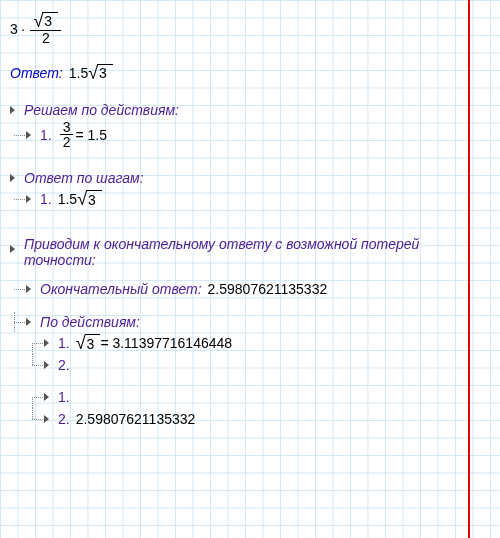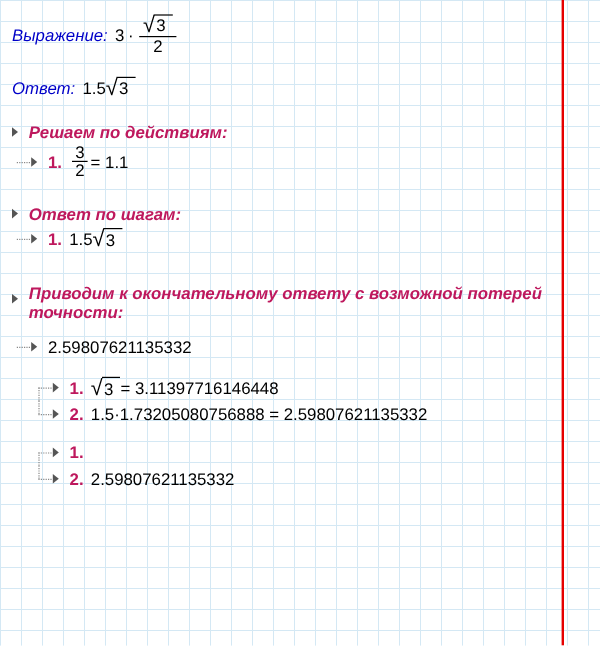--- a/index.html
+++ b/index.html
@@ -21,21 +21,21 @@
     .margin-line {
       position: absolute;
       top: 0;
       right: 30px;
       width: 2px;
       height: 100%;
       background: #e60000;
     }
     .content { padding: 12px 10px 10px 10px; }
     .row { display: flex; align-items: center; flex-wrap: wrap; margin-bottom: 6px; }
-    .blue { color: #be185d; font-weight: bold; }
+    .blue { color: #4c1d95; }
     .label { color: #0000c8; margin-right: 6px; }
     .frac {
       display: inline-flex;
       flex-direction: column;
       align-items: center;
       vertical-align: middle;
       font-style: normal;
       line-height: 1.05;
       margin: 0 2px;
     }
@@ -119,21 +119,20 @@
     .gap { height: 8px; }
   </style>
 </head>
 <body>
 
 <div class="margin-line"></div>
 
 <div class="content">
 
   <div class="row group">
-    <span class="label">Выражение:</span>
     <span class="math">3</span>
     <span class="dot">·</span>
     <span class="frac">
       <span class="num">
         <span class="sqrt">
           <span class="radical">√</span>
           <span class="radicand">3</span>
         </span>
       </span>
       <span class="den">2</span>
@@ -156,21 +155,21 @@
     </div>
     <div class="tree-item only">
       <span class="vline"></span>
         <span class="hline"></span>
       <span class="marker"></span>
       <span class="blue math" style="margin-right:6px">1.</span>
       <span class="frac">
         <span class="num">3</span>
         <span class="den">2</span>
       </span>
-      <span class="math"> = 1.1</span>
+      <span class="math"> = 1.5</span>
     </div>
   </div>
 
   <div class="group">
     <div class="header-item">
       <span class="marker-h"></span>
       <span class="blue">Ответ по шагам:</span>
     </div>
     <div class="tree-item only">
       <span class="vline"></span>
@@ -192,44 +191,50 @@
       <span class="marker-h" style="top:9px;transform:none"></span>
       <span class="blue" style="max-width:430px">Приводим к окончательному ответу с возможной потерей точности:</span>
     </div>
 
     <div style="height:10px"></div>
 
     <div class="tree-item only">
       <span class="vline"></span>
         <span class="hline"></span>
       <span class="marker"></span>
+      <span class="blue" style="margin-right:6px">Окончательный ответ:</span>
       <span class="math">2.59807621135332</span>
     </div>
 
     <div style="height:12px"></div>
 
     <div class="subgroup">
+      <div class="header-item" style="padding-left:30px">
+        <span class="marker-h" style="left:16px"></span>
+        <span style="position:absolute;left:4px;top:50%;width:11px;border-top:1px dotted #888"></span>
+        <span style="position:absolute;left:4px;top:0;bottom:0;border-left:1px dotted #888"></span>
+        <span class="blue">По действиям:</span>
+      </div>
       <div style="padding-left:18px">
         <div class="tree-item first">
           <span class="vline"></span>
             <span class="hline"></span>
           <span class="marker"></span>
           <span class="blue math" style="margin-right:6px">1.</span>
           <span class="sqrt">
             <span class="radical">√</span>
             <span class="radicand">3</span>
           </span>
           <span class="math"> = 3.11397716146448</span>
         </div>
         <div class="tree-item last">
           <span class="vline"></span>
             <span class="hline"></span>
           <span class="marker"></span>
           <span class="blue math" style="margin-right:6px">2.</span>
-          <span class="math">1.5·1.73205080756888 = 2.59807621135332</span>
         </div>
       </div>
     </div>
 
     <div class="subgroup">
       <div style="padding-left:18px">
         <div class="tree-item first">
           <span class="vline"></span>
             <span class="hline"></span>
           <span class="marker"></span>

